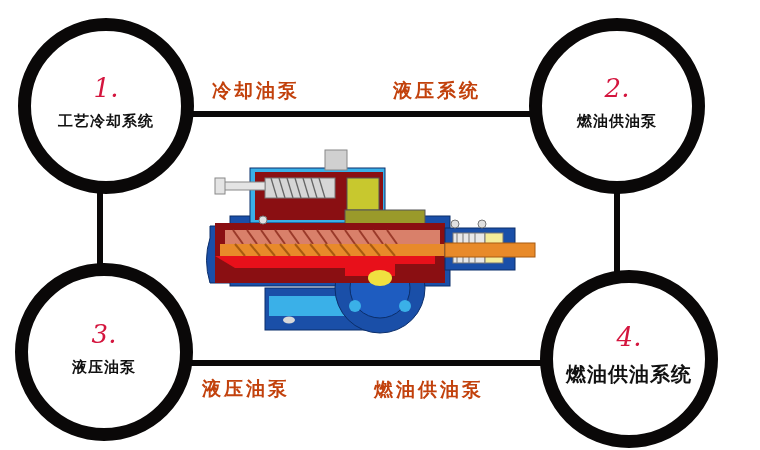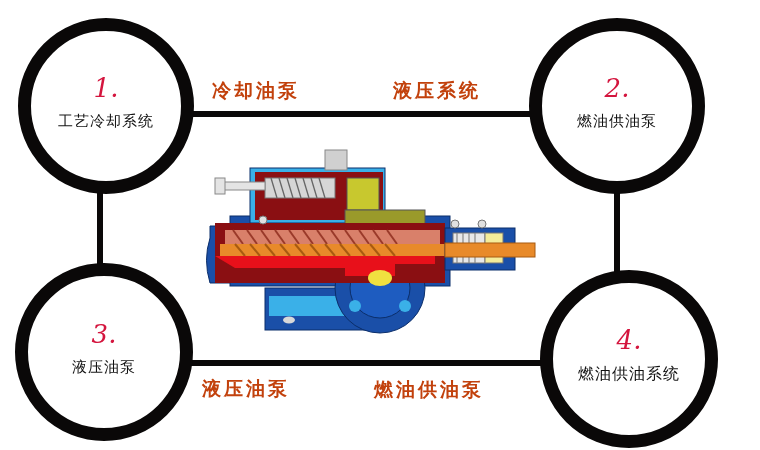--- a/index.html
+++ b/index.html
@@ -9,21 +9,21 @@
   .circle {
     position: absolute; box-sizing: border-box; border-radius: 50%;
     border: 13px solid #0a0808; background: #ffffff;
     display: flex; flex-direction: column; align-items: center; justify-content: center;
   }
   .num {
     font-family: "DejaVu Serif", serif; font-style: italic;
     color: #d4153e; font-size: 26px; line-height: 28px; margin-top: -8px;
   }
   .sys {
-    color: #111111; font-size: 15px; font-weight: normal; margin-top: 10px;
+    color: #111111; font-size: 15px; font-weight: bold; margin-top: 10px;
     letter-spacing: 1px; white-space: nowrap;
   }
   .pump-label {
     position: absolute; color: #c2410c; font-weight: bold; font-size: 19px;
     letter-spacing: 3px; white-space: nowrap; line-height: 22px;
   }
   #pump { position: absolute; left: 195px; top: 138px; }
 </style>
 </head>
 <body>
@@ -43,21 +43,21 @@
   <div class="sys">燃油供油泵</div>
 </div>
 
 <div class="circle" style="left:15px; top:263px; width:178px; height:178px;">
   <div class="num">3.</div>
   <div class="sys">液压油泵</div>
 </div>
 
 <div class="circle" style="left:540px; top:270px; width:178px; height:178px;">
   <div class="num">4.</div>
-  <div class="sys" style="font-size:16px;">燃油供油系统</div>
+  <div class="sys" style="font-size:20px;">燃油供油系统</div>
 </div>
 
 <div class="pump-label" style="left:212px; top:79px;">冷却油泵</div>
 <div class="pump-label" style="left:393px; top:79px;">液压系统</div>
 <div class="pump-label" style="left:190px; top:377px;margin-left:12px;">液压油泵</div>
 <div class="pump-label" style="left:374px; top:378px;">燃油供油泵</div>
 
 <svg id="pump" width="350" height="200" viewBox="0 0 350 200">
 
   <rect x="70" y="150" width="120" height="42" fill="#1a4fa8" stroke="#0b2e6a" stroke-width="1"></rect>

